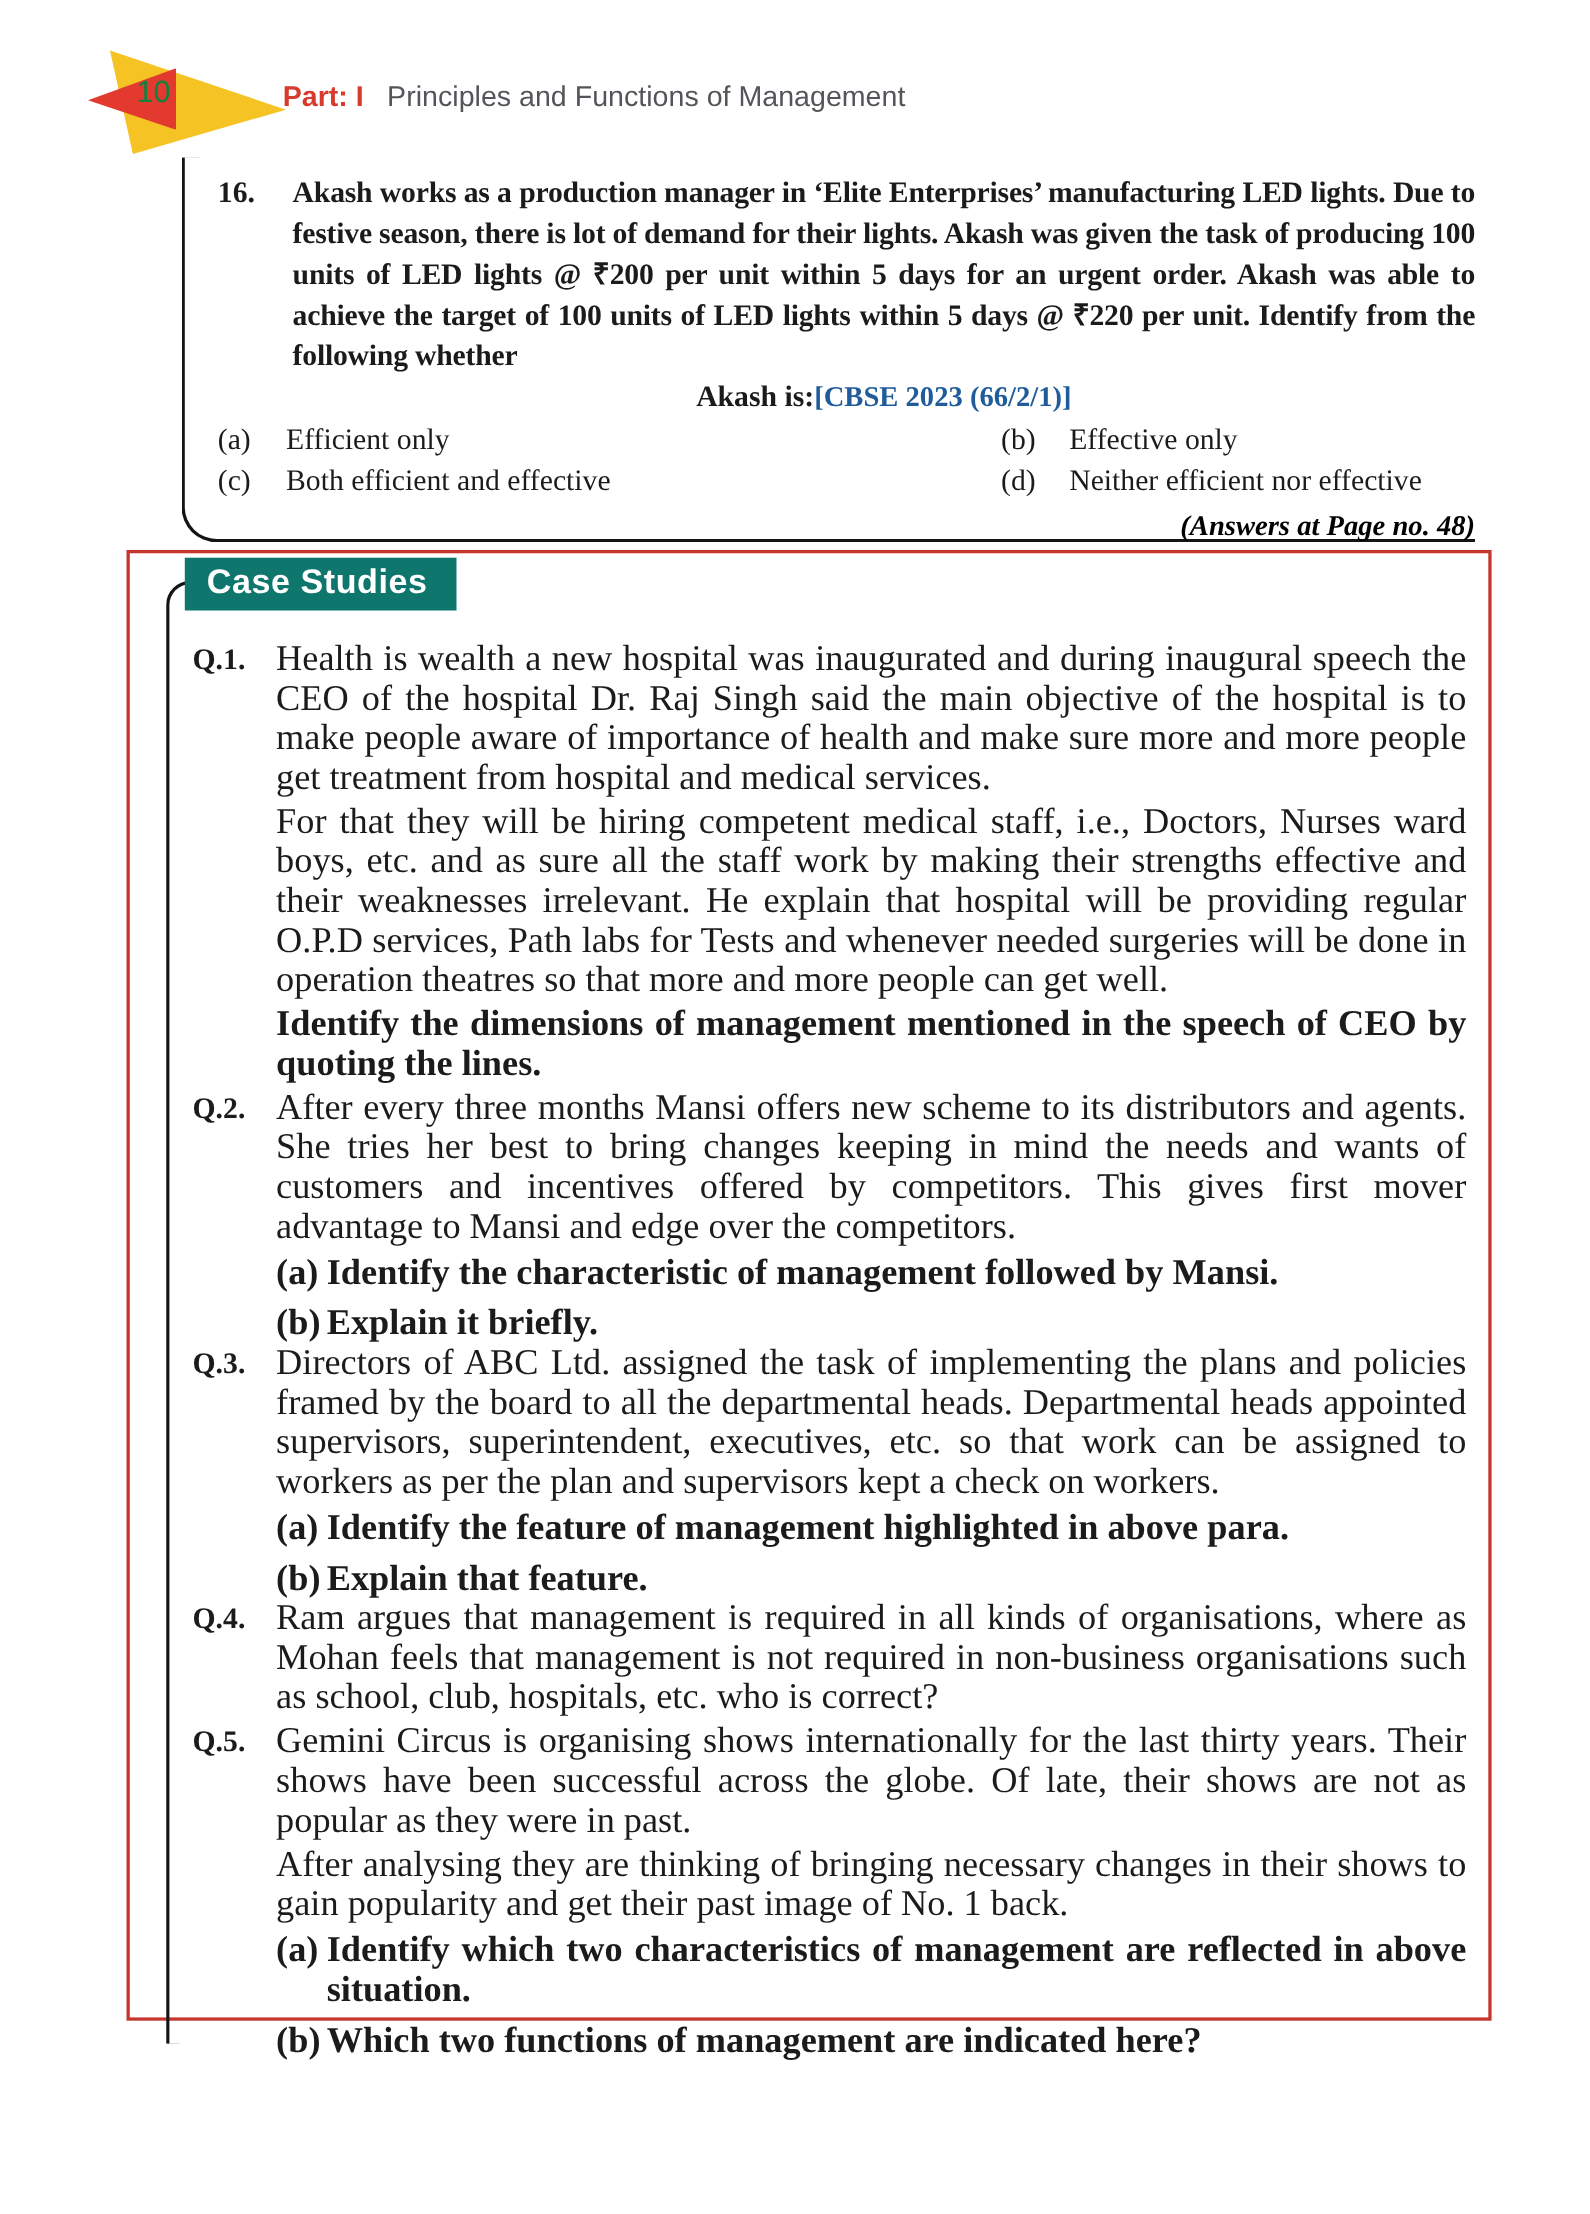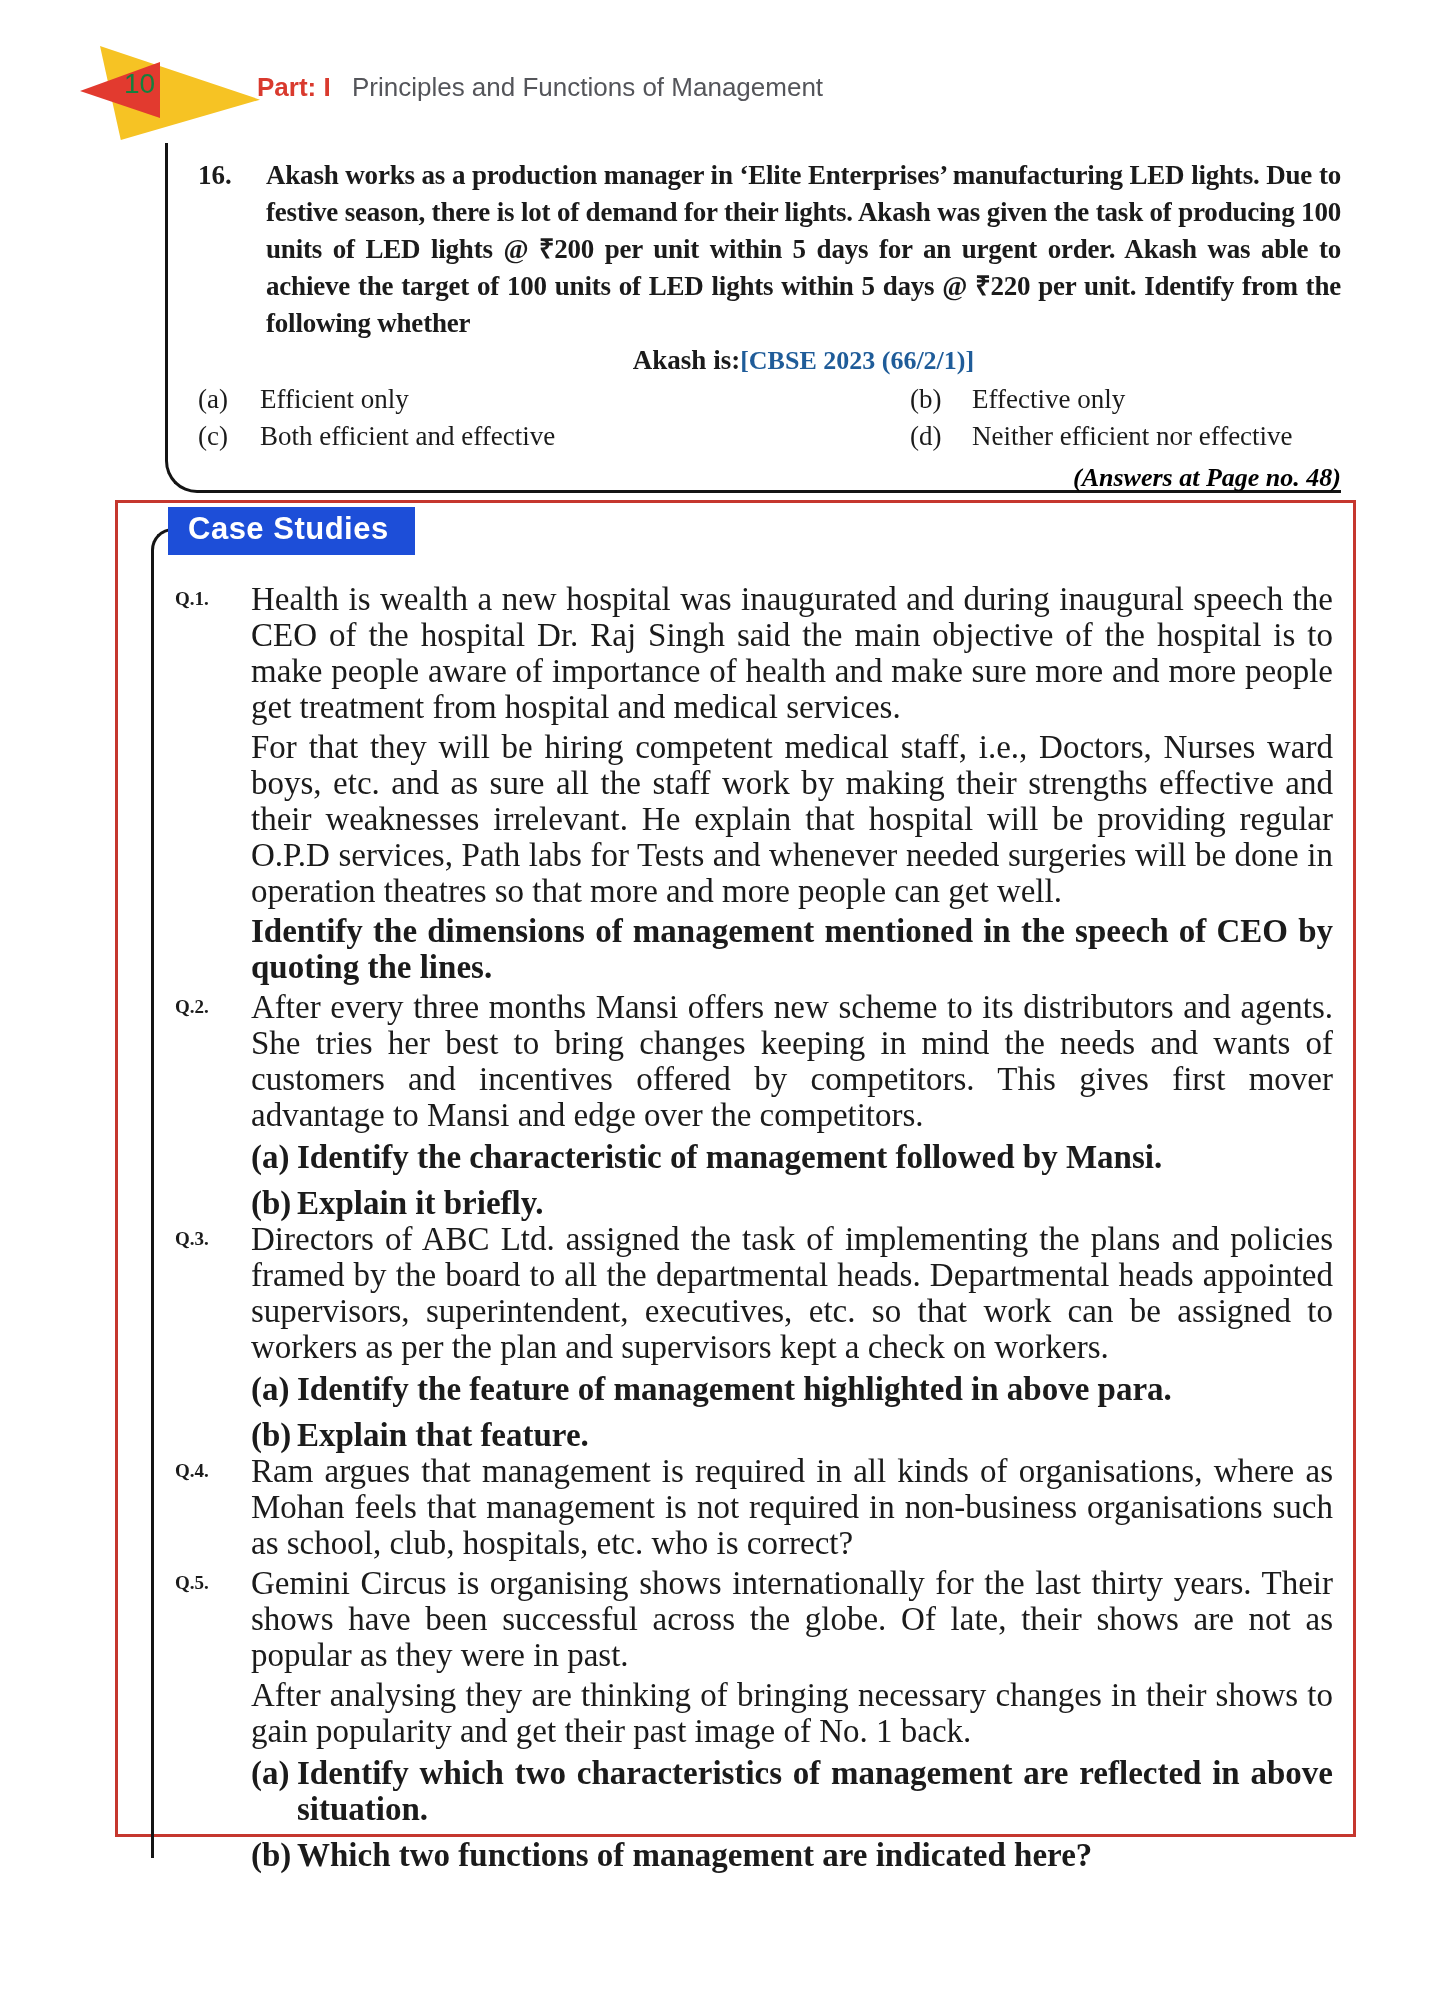--- a/index.html
+++ b/index.html
@@ -40,26 +40,26 @@
   .opt-label { width:62px; }
   .q16-answers { text-align:right; font-weight:bold; font-style:italic;
     font-size:26px; color:#000000; margin-top:8px; }
 
   
   .case-box { position:absolute; left:115px; top:500px; width:1241px; height:1337px;
     border:3px solid #c5372e; }
   .case-curve { position:absolute; left:33px; top:25px; width:26px; height:1330px;
     border-left:3px solid #141414; border-top:3px solid #141414;
     border-top-left-radius:22px; }
-  .case-label { position:absolute; left:50px; top:4px; background:#1d4ed8;
+  .case-label { position:absolute; left:50px; top:4px; background:#0f766e;
     color:#ffffff; font-family:"Liberation Sans", sans-serif; font-weight:bold;
     font-size:31px; padding:4px 26px 8px 20px; letter-spacing:0.5px; }
   .case-questions { padding:78px 20px 0 57px; }
   .case-q { display:flex; }
-  .case-q-label { width:76px; font-weight:bold; font-size:19px; line-height:36px; }
+  .case-q-label { width:76px; font-weight:bold; font-size:27px; line-height:36px; }
   .case-q-body { flex:1; font-size:33px; line-height:36px; }
   .case-para { text-align:justify; margin-bottom:4px; }
   .case-note { font-weight:bold; text-align:justify; margin-bottom:4px; }
   .case-sub { display:flex; font-weight:bold; margin-top:6px; }
   .case-sub + .case-sub { margin-top:10px; }
   .case-sub-label { width:46px; }
   .case-sub-text { flex:1; text-align:justify; }
 </style>
 </head>
 <body>

